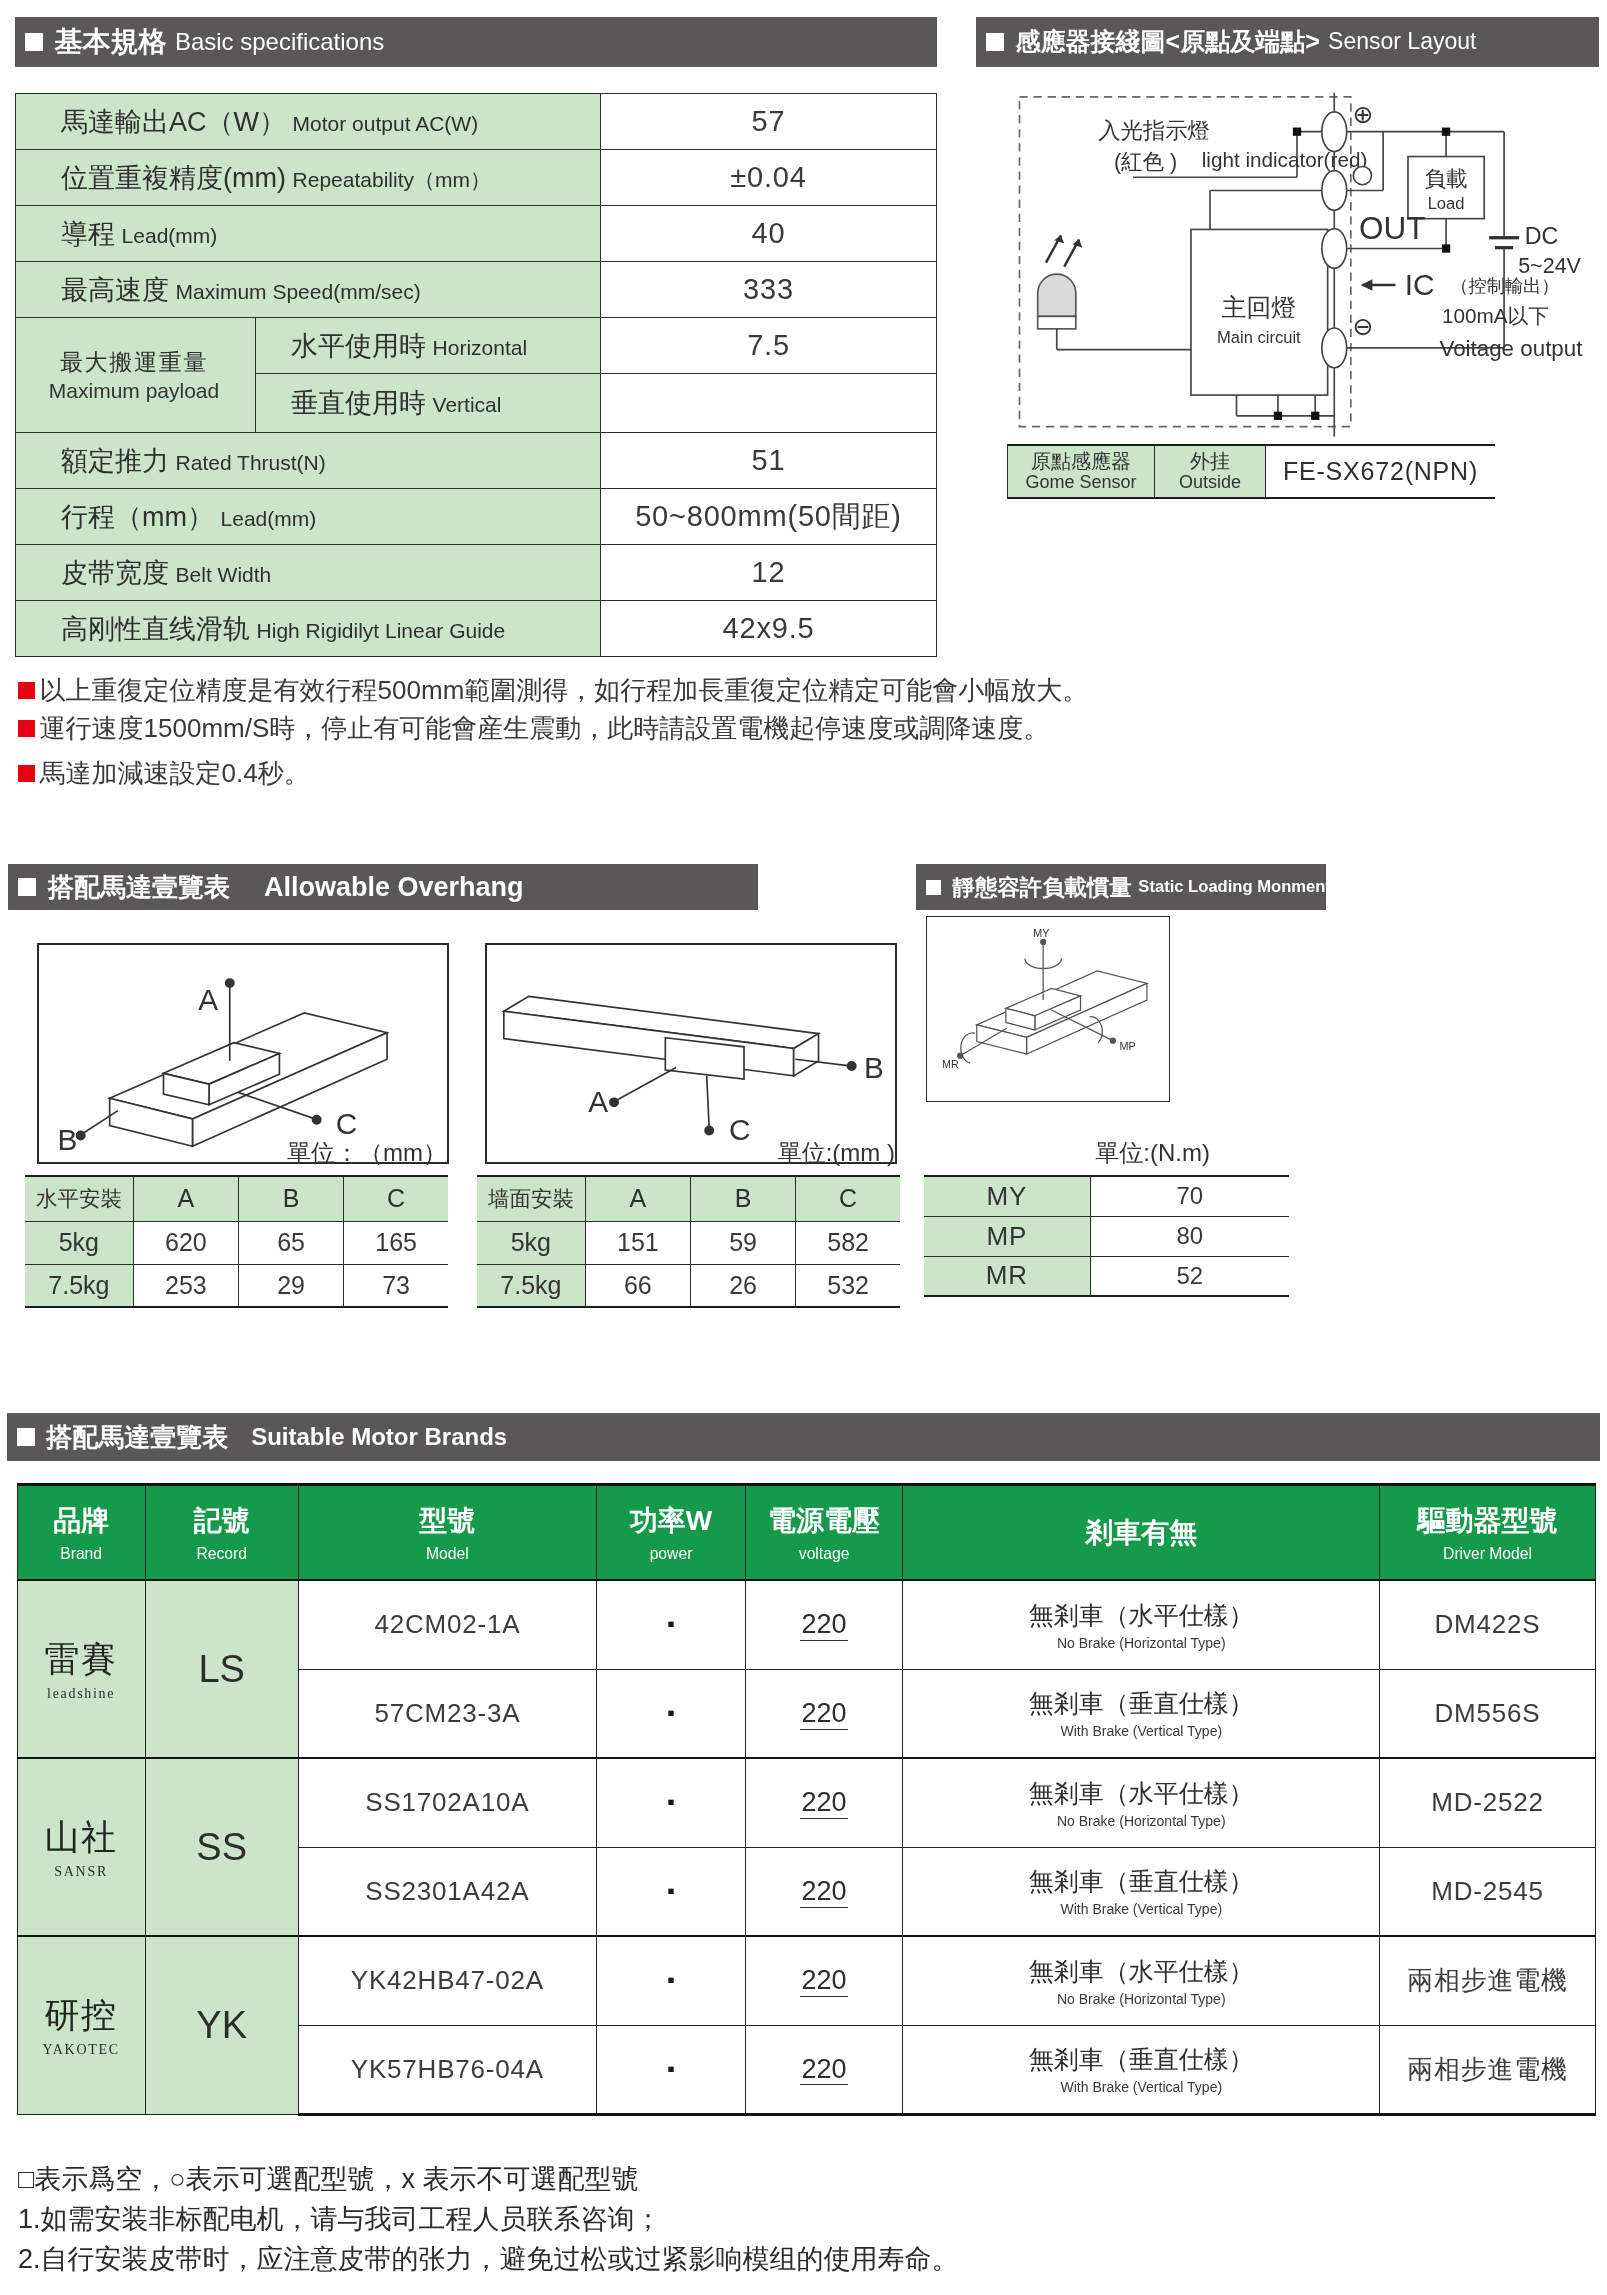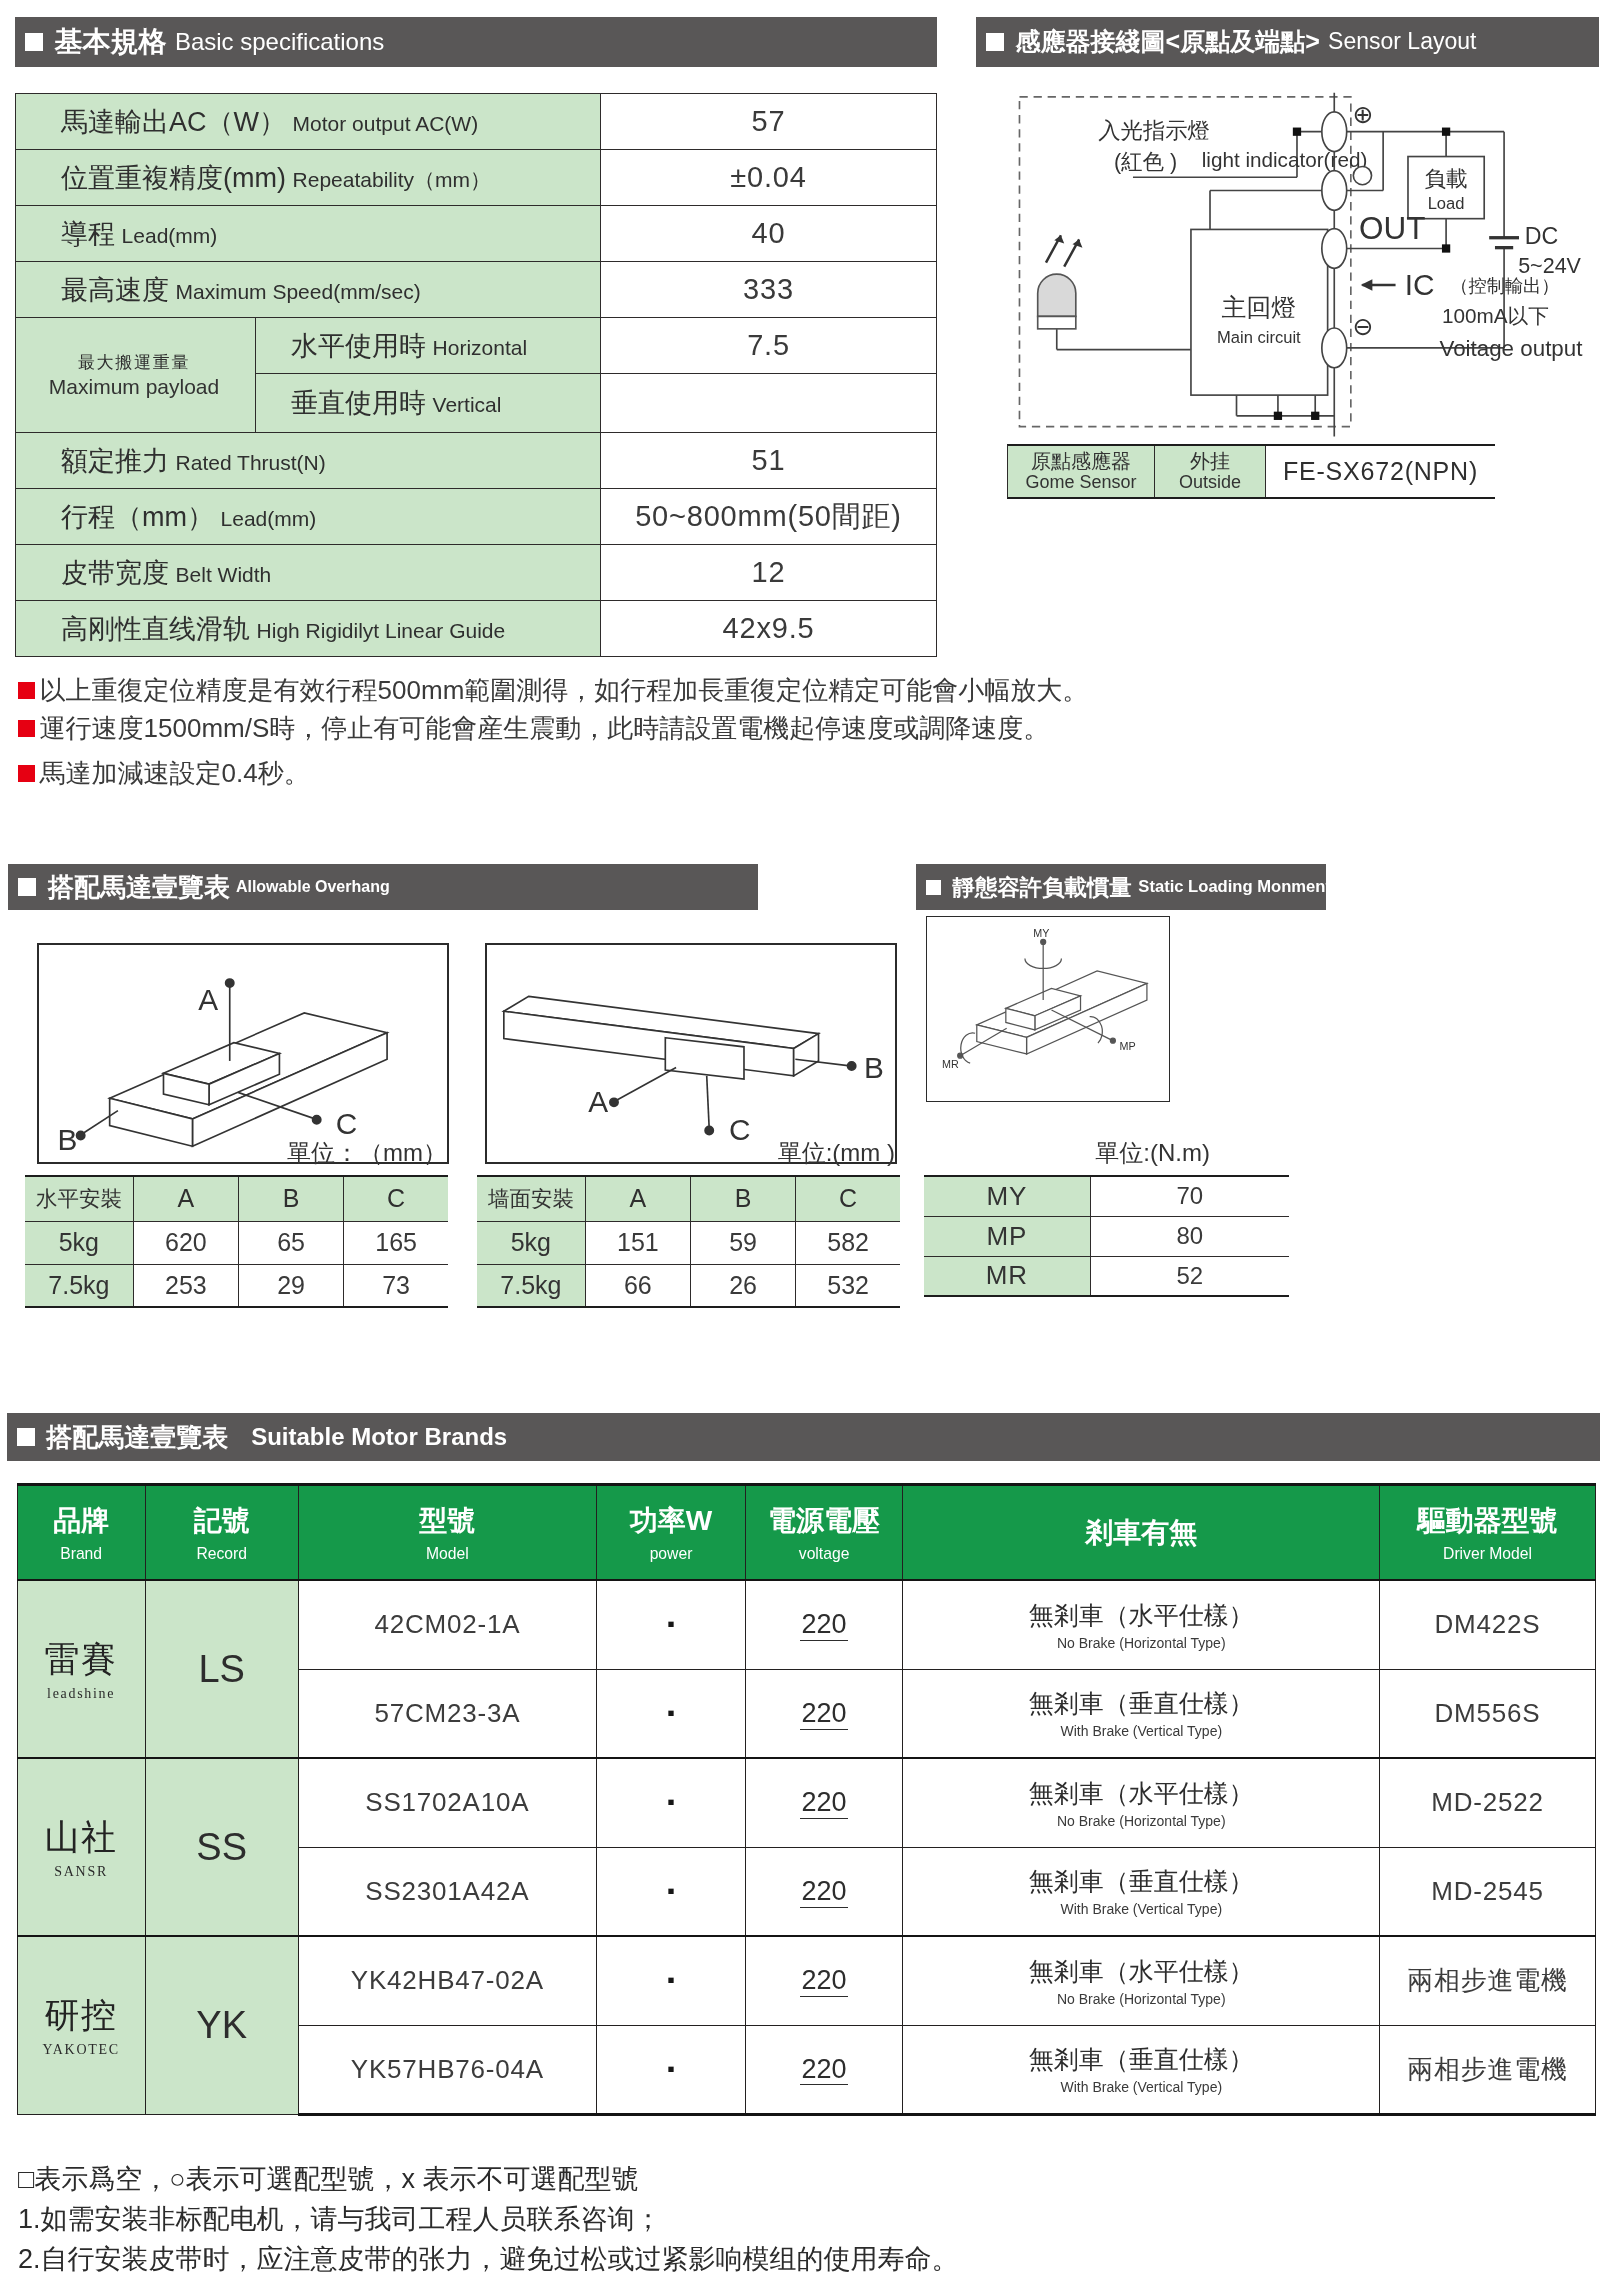--- a/index.html
+++ b/index.html
@@ -8,34 +8,34 @@
     font-family:"Liberation Sans","DejaVu Sans",sans-serif;color:#333;
   }
   .abs{position:absolute;}
 
   
   .bar{position:absolute;background:#595757;color:#ffffff;display:flex;align-items:center;}
   .bar .sq{width:18px;height:18px;background:#ffffff;margin:0 11.6px 0 10px;flex:0 0 auto;}
   .bar .zh{font-weight:bold;white-space:nowrap;}
   .bar .en{white-space:nowrap;margin-left:8.3px;font-weight:normal;}
   .bar-h1 .zh{font-size:28px;} .bar-h1 .en{font-size:24px;}
-  .bar-h3 .zh{font-size:26px;} .bar-h3 .en{font-size:16px;font-weight:bold;margin-left:6px;}
+  .bar-h3 .zh{font-size:26px;} .bar-h3 .en{font-size:27px;font-weight:bold;margin-left:34px;}
   .bar-h4 .zh{font-size:22.4px;} .bar-h4 .en{font-size:16.6px;font-weight:bold;margin-left:6.6px;}
   .bar-h5 .zh{font-size:26px;} .bar-h5 .en{font-size:24px;font-weight:bold;margin-left:23px;}
 
   
   table{border-collapse:collapse;table-layout:fixed;}
   .spec{width:922px;}
   .spec td{border:1.7px solid #2e2b2b;vertical-align:middle;padding:3px;}
   .spec .lbl{background:#cbe5c9;padding-left:45px;}
   .spec .lbl .zh{font-size:27px;color:#2f2f2f;}
   .spec .lbl .en{font-size:21px;color:#2f2f2f;margin-left:6.6px;}
   .spec .sub{padding-left:35px;}
   .spec .payl{text-align:center;padding-left:0;}
-  .spec .payl .zh{display:block;font-size:17px;letter-spacing:1.7px;}
+  .spec .payl .zh{display:block;font-size:23px;letter-spacing:1.7px;}
   .spec .payl .en2{display:block;font-size:21px;margin-top:1.7px;}
   .spec .val{background:#fff;text-align:center;font-size:29px;letter-spacing:0.8px;color:#3a3a3a;}
   .spec tr{height:56px;}
   .spec tr.tall{height:59px;}
   .diag{background-image:linear-gradient(to right top,transparent calc(50% - 1.2px),#4a4a4a calc(50% - 1.2px),#4a4a4a calc(50% + 1.2px),transparent calc(50% + 1.2px));}
 
   
   .note{position:absolute;font-size:26px;color:#3a3a3a;white-space:nowrap;display:flex;align-items:center;}
   .note .rb{width:16.6px;height:16.6px;background:#e60012;margin-right:5px;flex:0 0 auto;}
 

